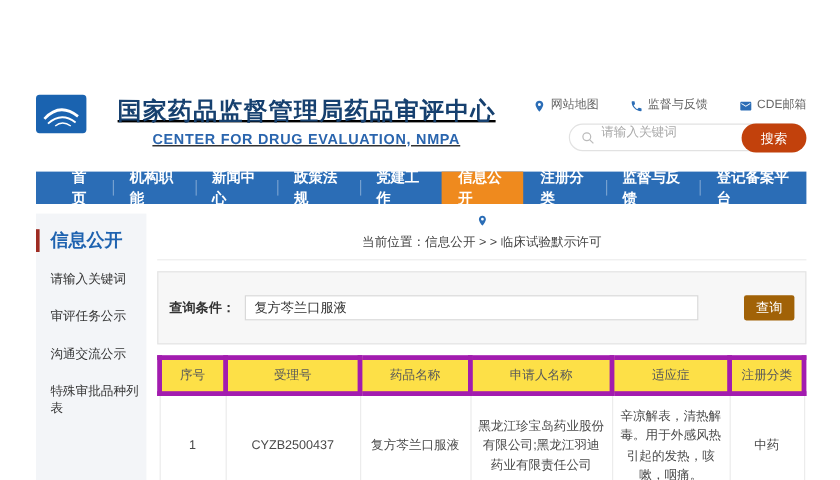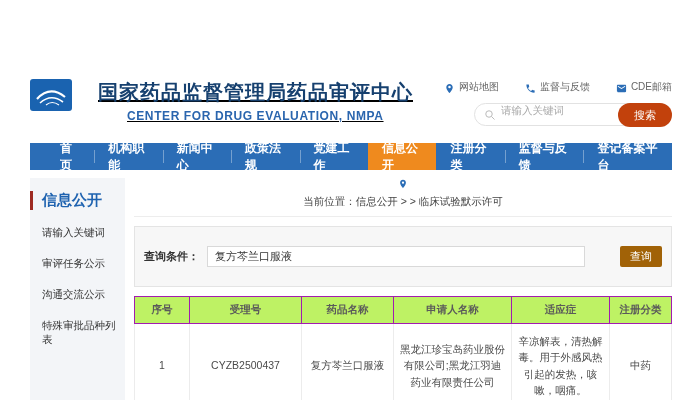--- a/index.html
+++ b/index.html
@@ -38,21 +38,21 @@
 
   .main { flex:1; }
   .crumb { display:flex; align-items:center; gap:5px; font-size:10.5px; color:#444; padding-bottom:7px; border-bottom:1px solid #ededed;flex-direction:column; }
   .crumb svg { width:10px; height:12px; fill:#2b6db6; }
   .querybar { margin-top:9px; background:#f7f7f7; border:1px solid #e4e4e4; padding:19px 9px; display:flex; align-items:center; }
   .q-label { font-size:11px; color:#333; font-weight:bold; margin-right:8px; white-space:nowrap; }
   .q-input { width:378px; height:21px; border:1px solid #d9d9d9; background:#fff; font-size:11px; color:#333; padding:0 7px; outline:none; font-family:inherit; }
   .q-btn { margin-left:auto; width:42px; height:21px; border:0; border-radius:2px; background:#a16207; color:#fff; font-size:11px; cursor:pointer; font-family:inherit; }
 
   table.results { margin-top:9px; width:100%; border-collapse:collapse; table-layout:fixed; }
-  .results th { background:#bef264; border:1px solid #a21caf; color:#5a5a5a; font-weight:bold; font-size:10.5px; padding:6px 2px; }
+  .results th { background:#fde047; border:4px solid #a21caf; color:#5a5a5a; font-weight:normal; font-size:10.5px; padding:6px 2px; }
   .results td { border:1px solid #ececec; color:#4a4a4a; font-size:10.5px; text-align:center; padding:9px 5px; line-height:1.55; background:#fff; }
 </style>
 </head>
 <body>
 
 <div class="page">
 
   <div class="hdr">
     <div class="brand">
       <div class="logo">

